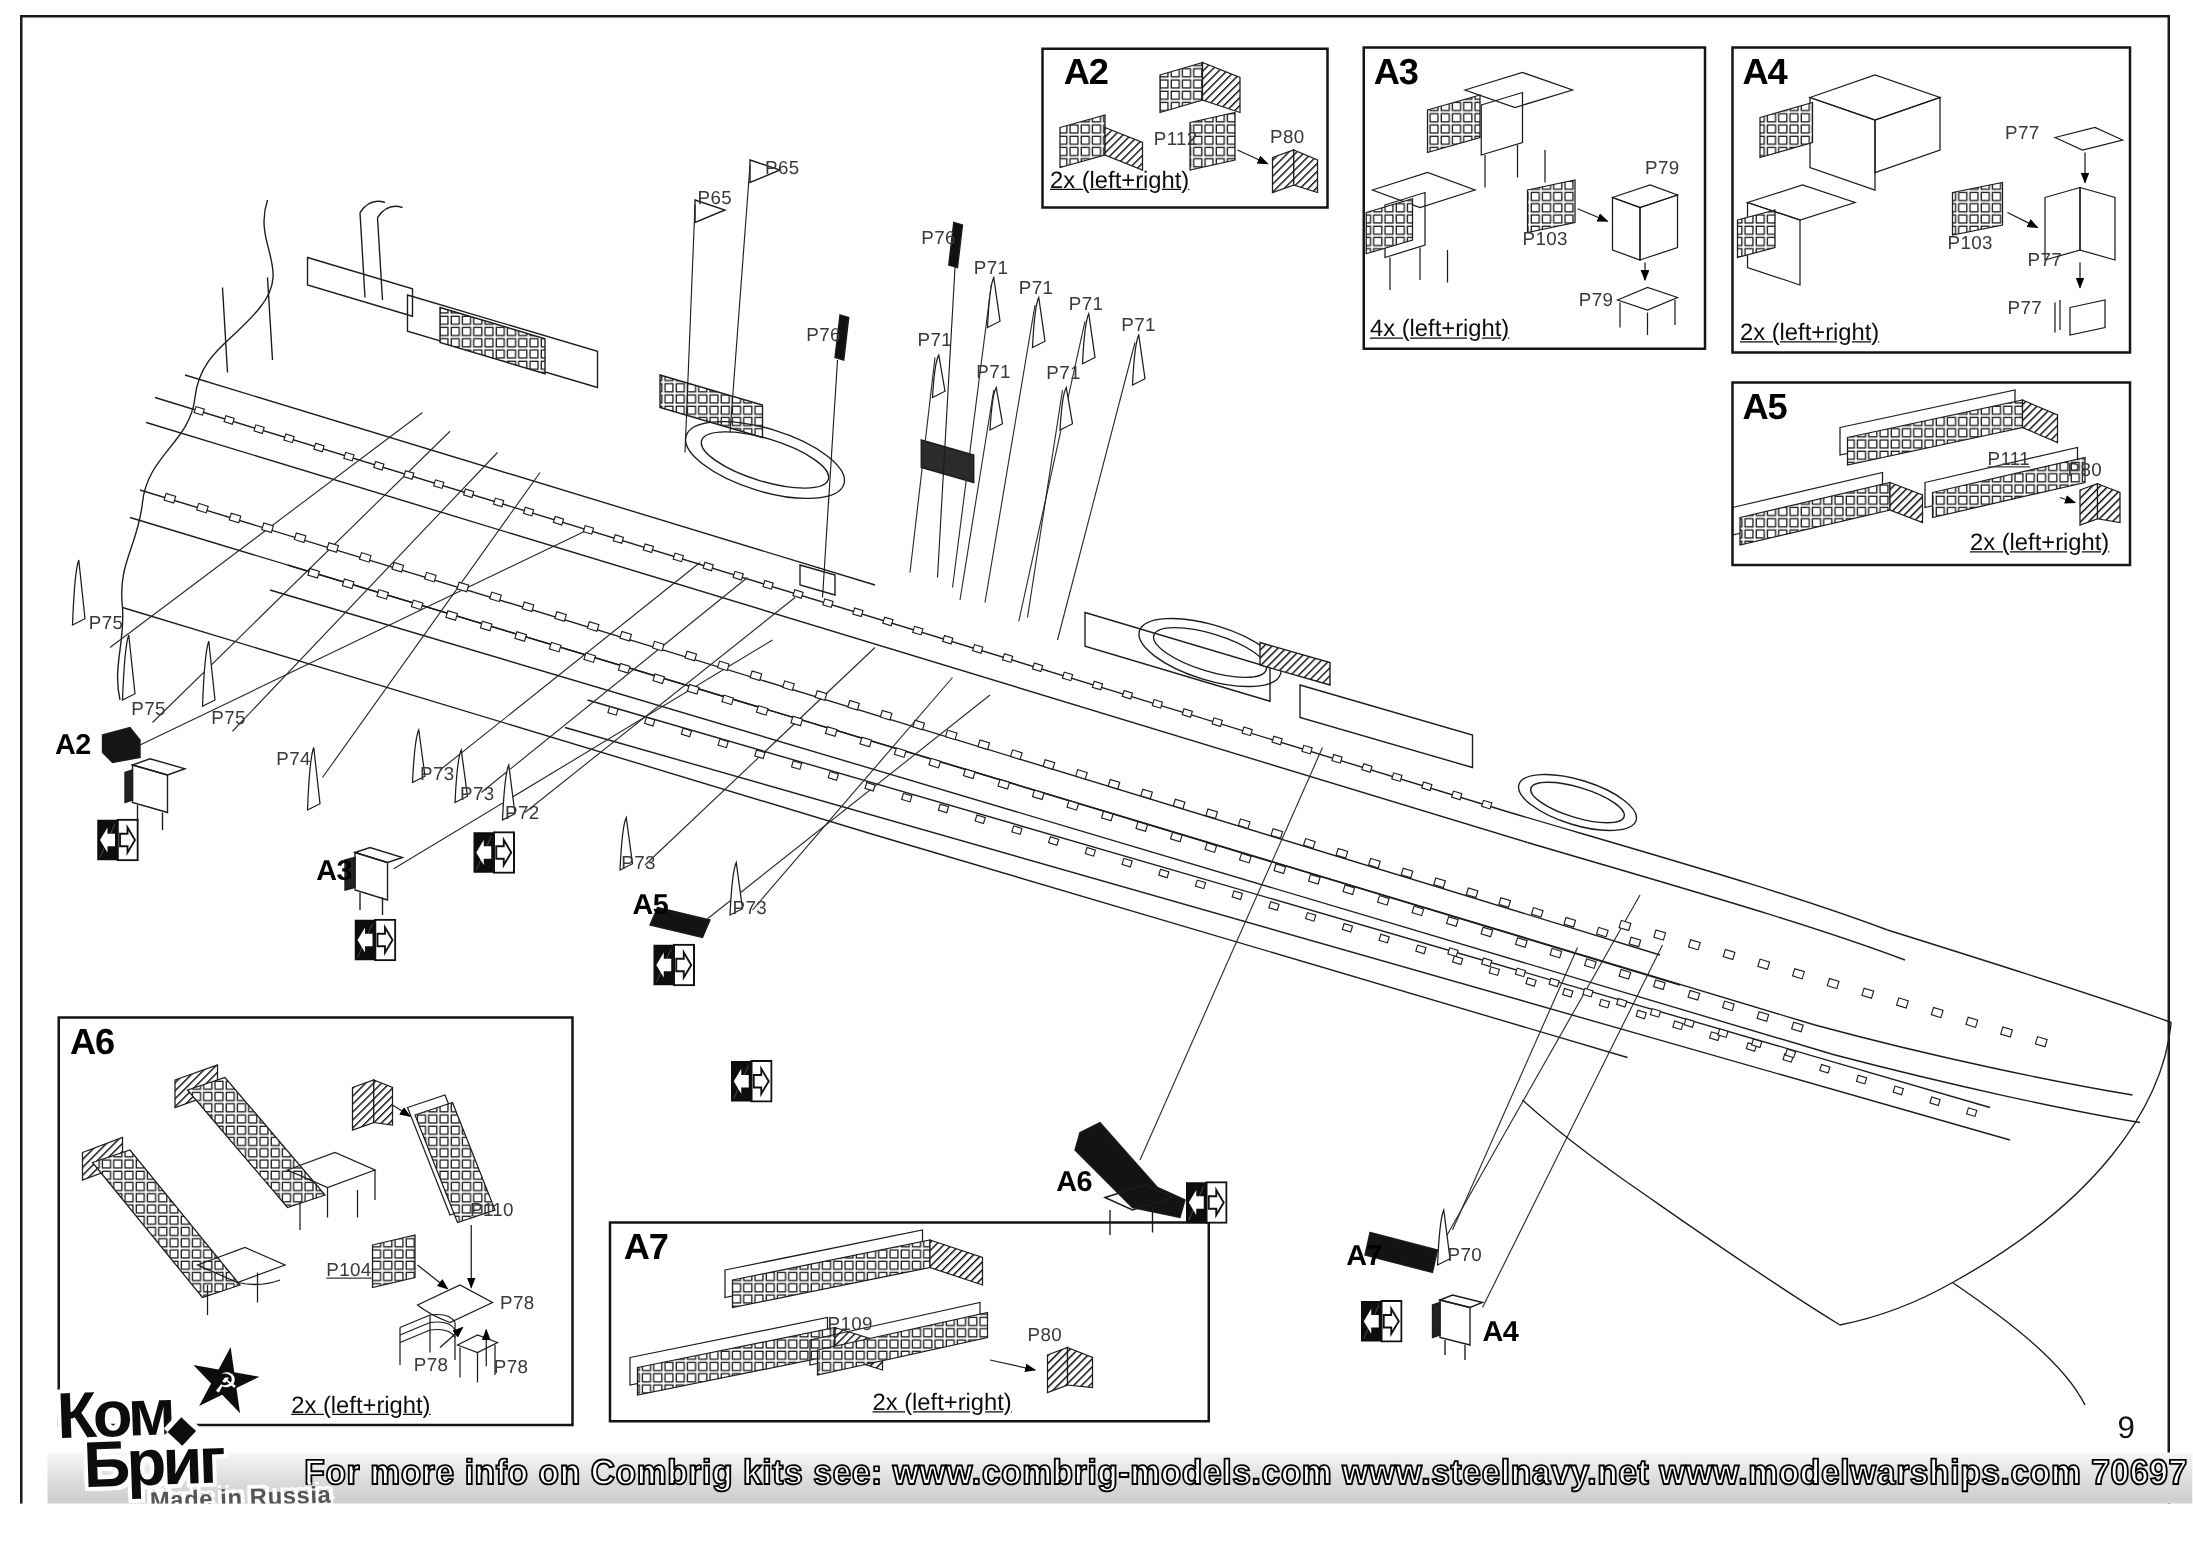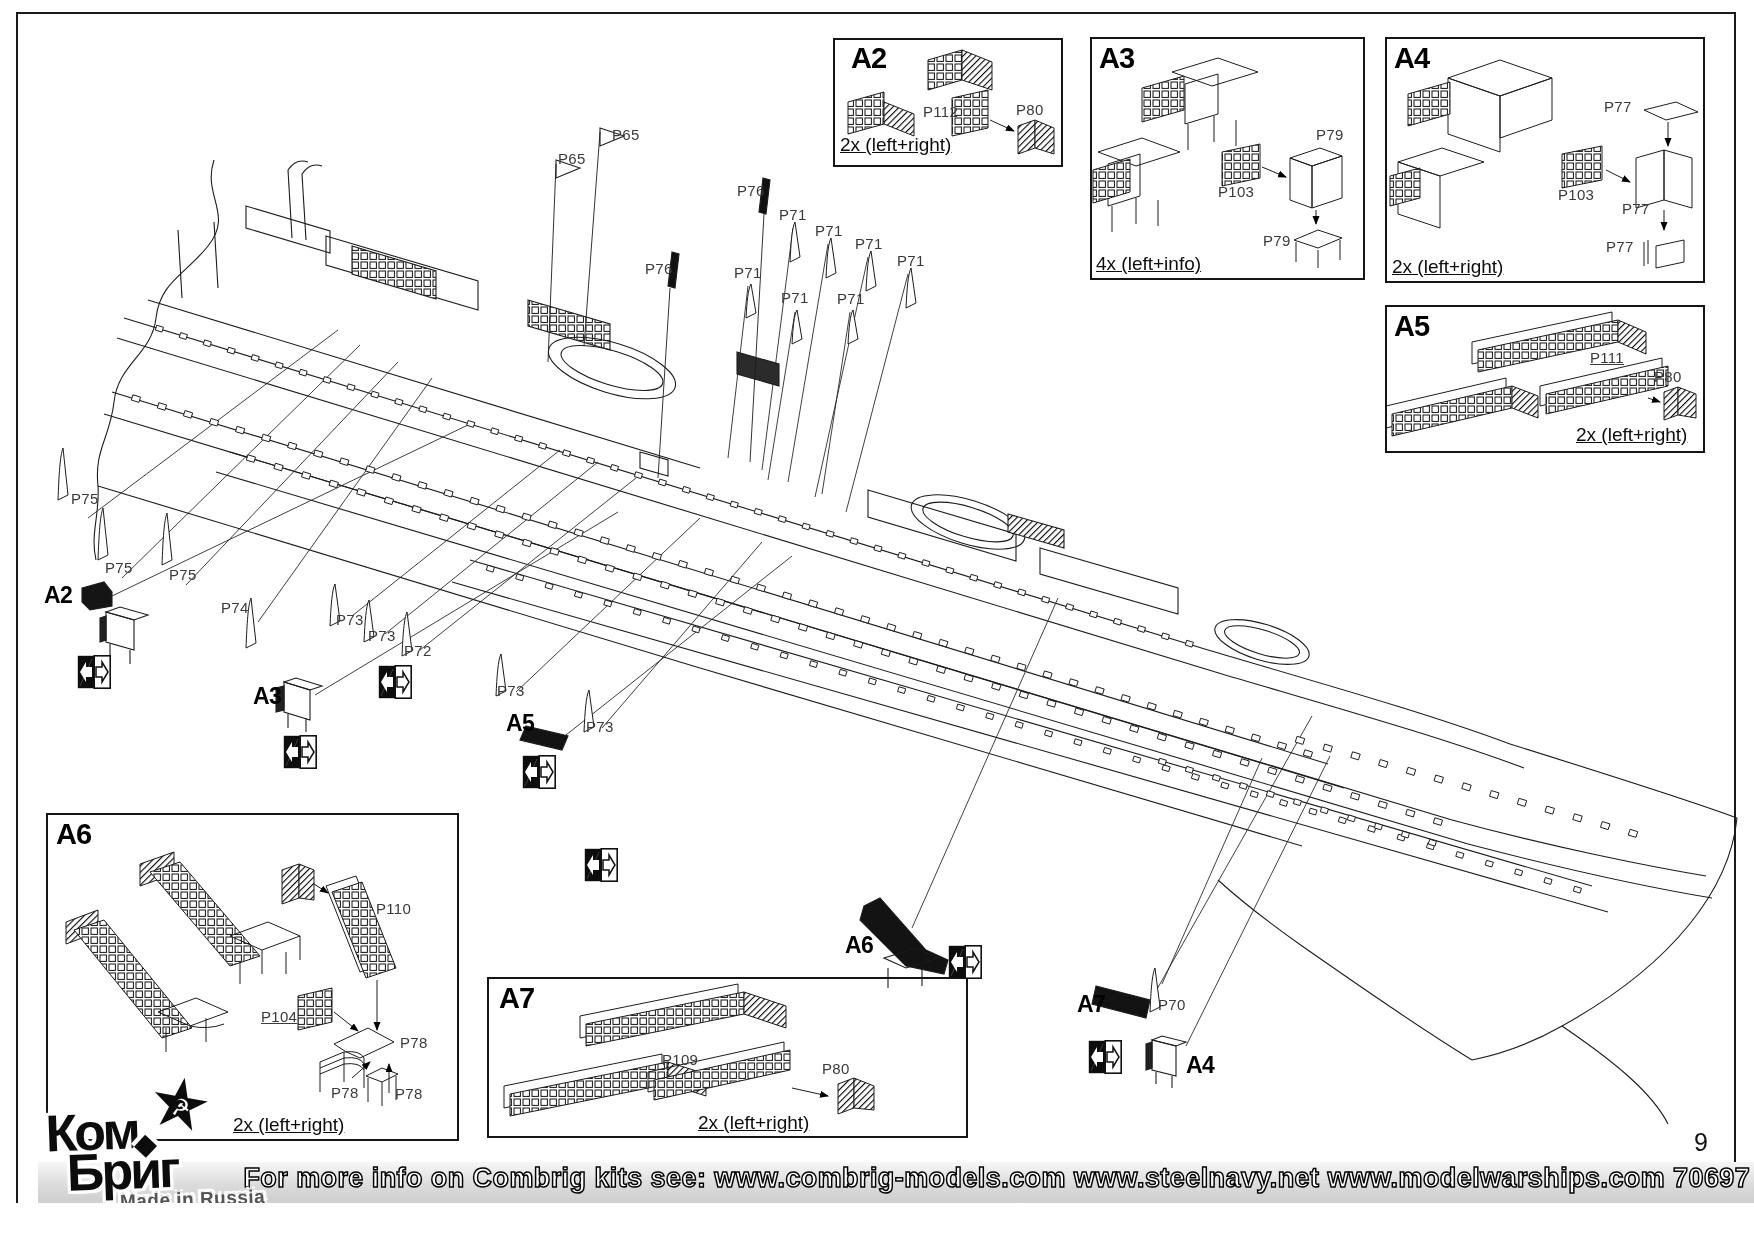--- a/index.html
+++ b/index.html
@@ -501,21 +501,21 @@
   <div class="detail-box" style="left:487px;top:977px;width:481px;height:161px;"></div>
 
   <div class="box-label" style="left:851px;top:42px;">A2</div>
   <div class="box-label" style="left:1099px;top:42px;">A3</div>
   <div class="box-label" style="left:1394px;top:42px;">A4</div>
   <div class="box-label" style="left:1394px;top:310px;">A5</div>
   <div class="box-label" style="left:56px;top:818px;">A6</div>
   <div class="box-label" style="left:499px;top:982px;">A7</div>
 
   <div class="qty" style="left:840px;top:134px;">2x (left+right)</div>
-  <div class="qty" style="left:1096px;top:253px;">4x (left+info)</div>
+  <div class="qty" style="left:1096px;top:253px;">4x (left+right)</div>
   <div class="qty" style="left:1392px;top:256px;">2x (left+right)</div>
   <div class="qty" style="left:1576px;top:424px;">2x (left+right)</div>
   <div class="qty" style="left:233px;top:1114px;">2x (left+right)</div>
   <div class="qty" style="left:698px;top:1112px;">2x (left+right)</div>
 
   <div class="page-number">9</div>
 
   <div class="banner">
     <span class="banner-text">For more info on Combrig kits see: www.combrig-models.com www.steelnavy.net  www.modelwarships.com  70697</span>
   </div>
@@ -558,23 +558,23 @@
     <div class="callout assembly" style="left: 1186px; top: 1052px;">A4</div>
     <div class="callout" style="left: 923px; top: 103px;">P112</div>
     <div class="callout" style="left: 1016px; top: 101px;">P80</div>
     <div class="callout" style="left: 1316px; top: 126px;">P79</div>
     <div class="callout" style="left: 1218px; top: 183px;">P103</div>
     <div class="callout" style="left: 1263px; top: 232px;">P79</div>
     <div class="callout" style="left: 1604px; top: 98px;">P77</div>
     <div class="callout" style="left: 1558px; top: 186px;">P103</div>
     <div class="callout" style="left: 1622px; top: 200px;">P77</div>
     <div class="callout" style="left: 1606px; top: 238px;">P77</div>
-    <div class="callout" style="left: 1590px; top: 349px; text-decoration: underline;">P111</div>
+    <div class="callout" style="left: 1590px; top: 359px; text-decoration: underline;">P111</div>
     <div class="callout" style="left: 1654px; top: 368px;">P80</div>
-    <div class="callout" style="left: 376px; top: 900px;">P110</div>
+    <div class="callout" style="left: 376px; top: 960px;">P110</div>
     <div class="callout" style="left: 261px; top: 1008px; text-decoration: underline;">P104</div>
     <div class="callout" style="left: 400px; top: 1034px;">P78</div>
     <div class="callout" style="left: 331px; top: 1084px;">P78</div>
     <div class="callout" style="left: 395px; top: 1085px;">P78</div>
     <div class="callout" style="left: 662px; top: 1051px;">P109</div>
     <div class="callout" style="left: 822px; top: 1060px;">P80</div>
     <div class="arrow-icon" style="left: 77px; top: 655px;">
       <svg width="34" height="34" viewBox="0 0 34 34">
         <rect x="0.8" y="0.8" width="16.4" height="32.4" fill="#0d0d0d"></rect>
         <line x1="3" y1="31" x2="15" y2="4" stroke="#4a4a4a" stroke-width=".8"></line>

